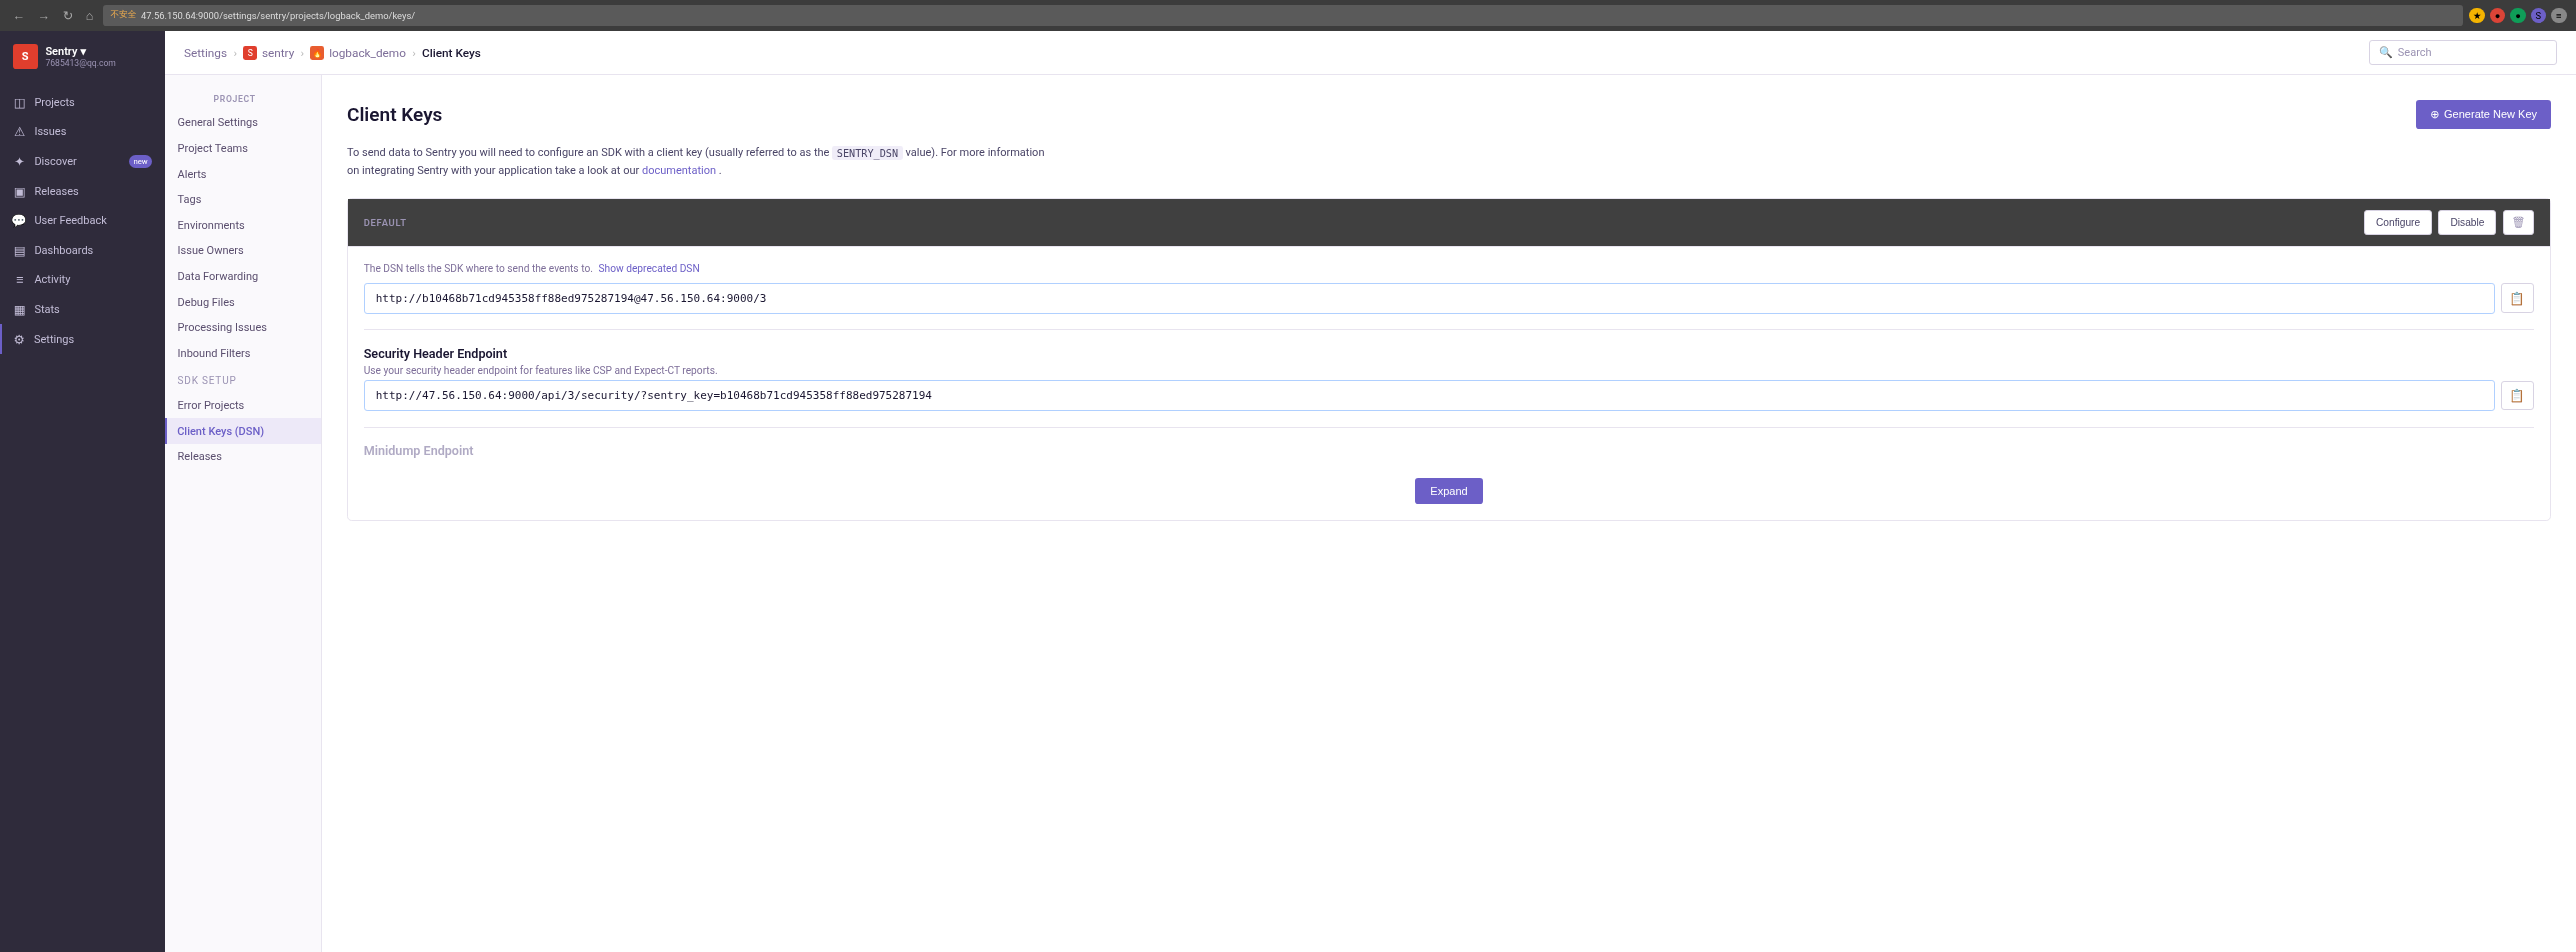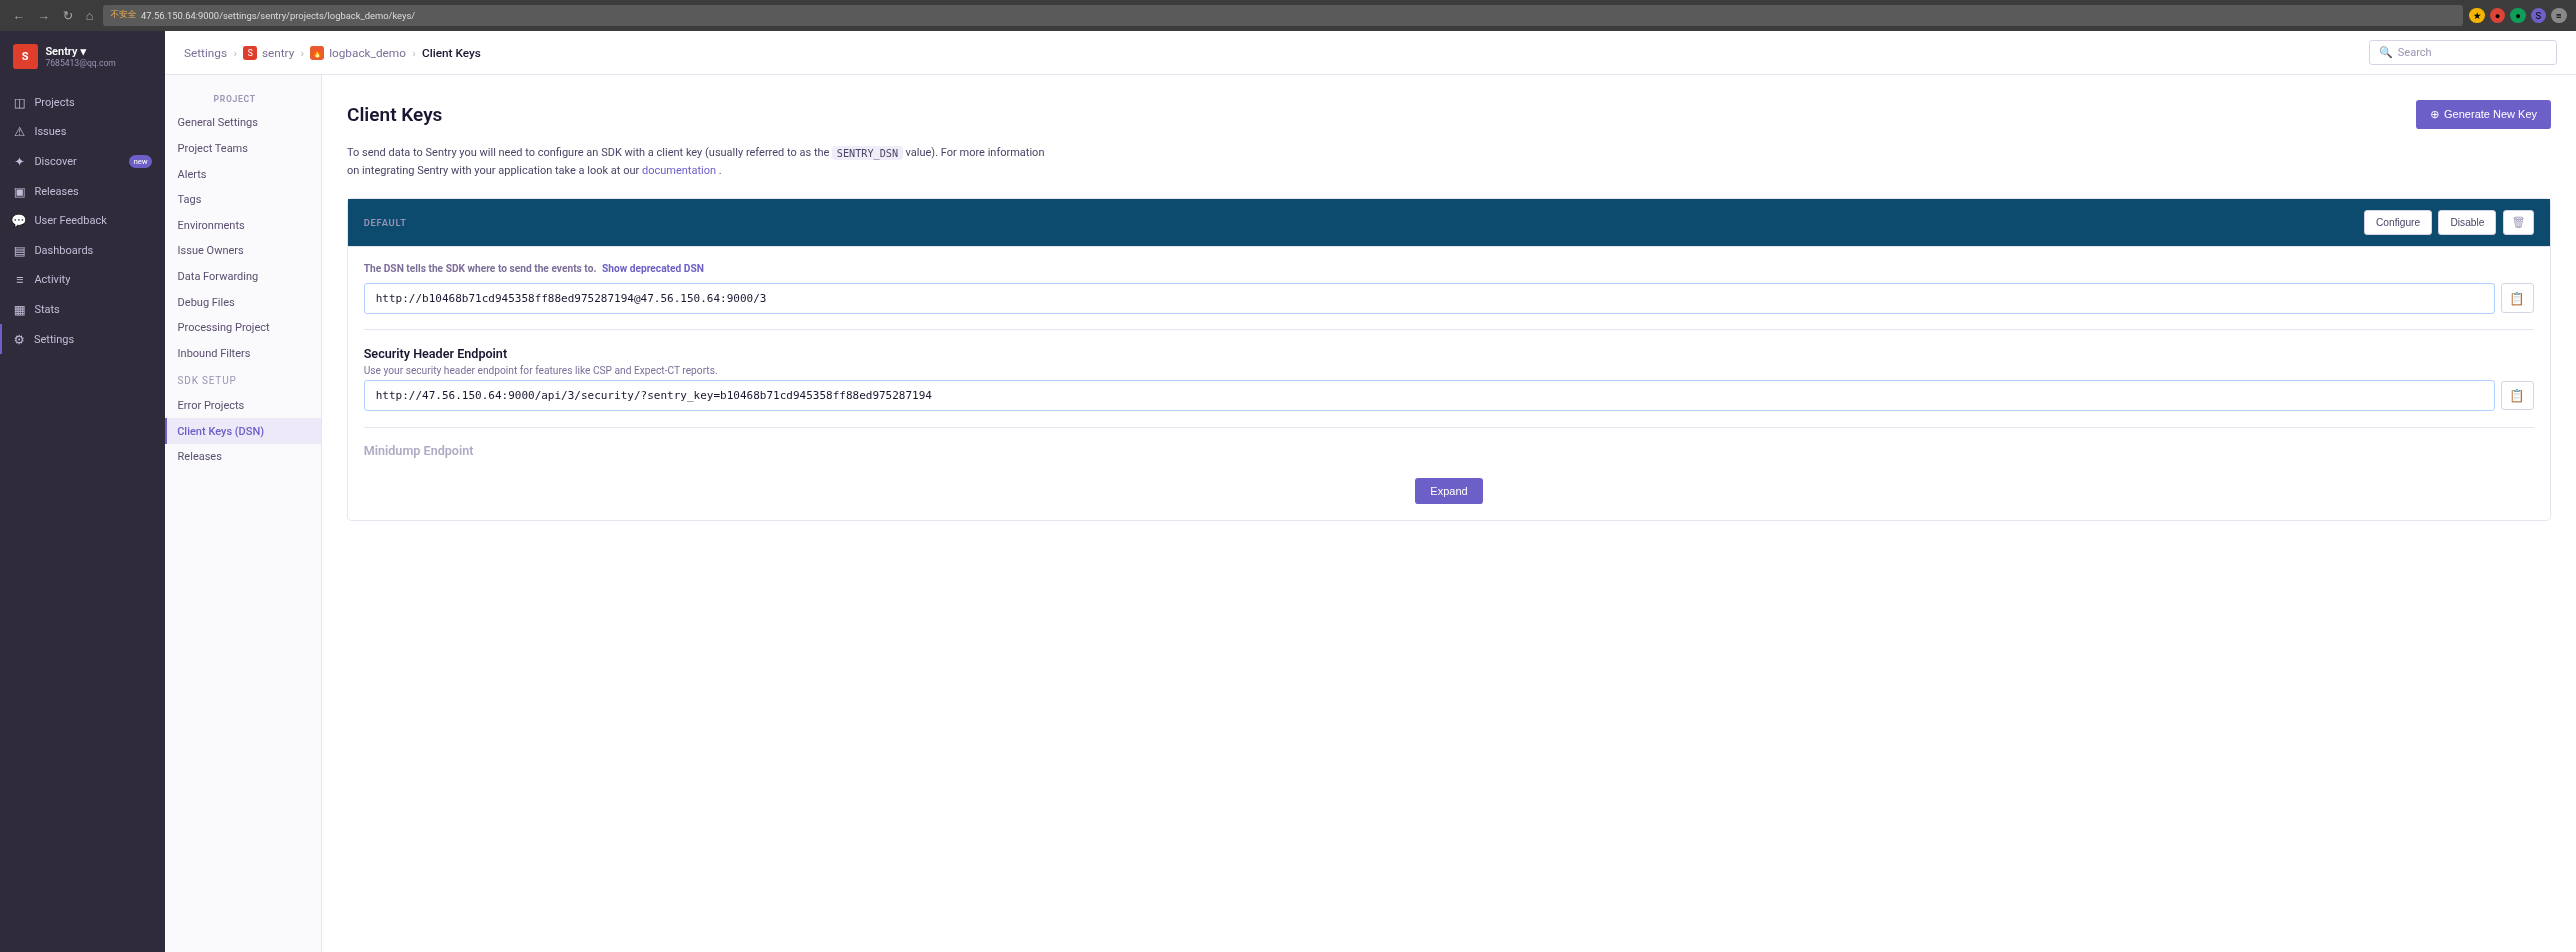--- a/index.html
+++ b/index.html
@@ -291,21 +291,21 @@
       border: 0.8px solid #e8e4ef;
       border-radius: 4.7px;
       overflow: visible;
     }
     .key-card-header {
       display: flex;
       align-items: center;
       justify-content: space-between;
       padding: 11px 15.7px;
       border-bottom: 0.8px solid #e8e4ef;
-      background: #0c4a6e;
+      background: #404040;
     }
     .key-card-title {
       font-size: 9.4px;
       font-weight: 600;
       color: #9b93b3;
       letter-spacing: 0.08em;
       text-transform: uppercase;
     }
     .card-actions {
       display: flex;
@@ -334,21 +334,20 @@
     .dsn-section-title {
       font-size: 12.6px;
       font-weight: 600;
       color: #1a1631;
       margin-bottom: 4.7px;
     }
     .dsn-description {
       font-size: 10.2px;
       color: #7d6e99;
       margin-bottom: 9.4px;
-      font-weight: bold;
     }
     .dsn-description a { color: #6c5fc7; text-decoration: none; }
 
     .dsn-input-row {
       display: flex;
       align-items: center;
       gap: 6.3px;
     }
     .dsn-input {
       flex: 1;
@@ -511,21 +510,21 @@
       <div class="project-sidebar">
         <div class="project-sidebar-section-title">PROJECT</div>
         <a class="project-sidebar-item">General Settings</a>
         <a class="project-sidebar-item">Project Teams</a>
         <a class="project-sidebar-item">Alerts</a>
         <a class="project-sidebar-item">Tags</a>
         <a class="project-sidebar-item">Environments</a>
         <a class="project-sidebar-item">Issue Owners</a>
         <a class="project-sidebar-item">Data Forwarding</a>
         <a class="project-sidebar-item">Debug Files</a>
-        <a class="project-sidebar-item">Processing Project</a>
+        <a class="project-sidebar-item">Processing Issues</a>
         <a class="project-sidebar-item">Inbound Filters</a>
 
         <div class="sdk-section-title">SDK SETUP</div>
         <a class="project-sidebar-item">Error Projects</a>
         <a class="project-sidebar-item active">Client Keys (DSN)</a>
         <a class="project-sidebar-item">Releases</a>
       </div>
 
       <div class="main-content">
         <div class="page-header">

